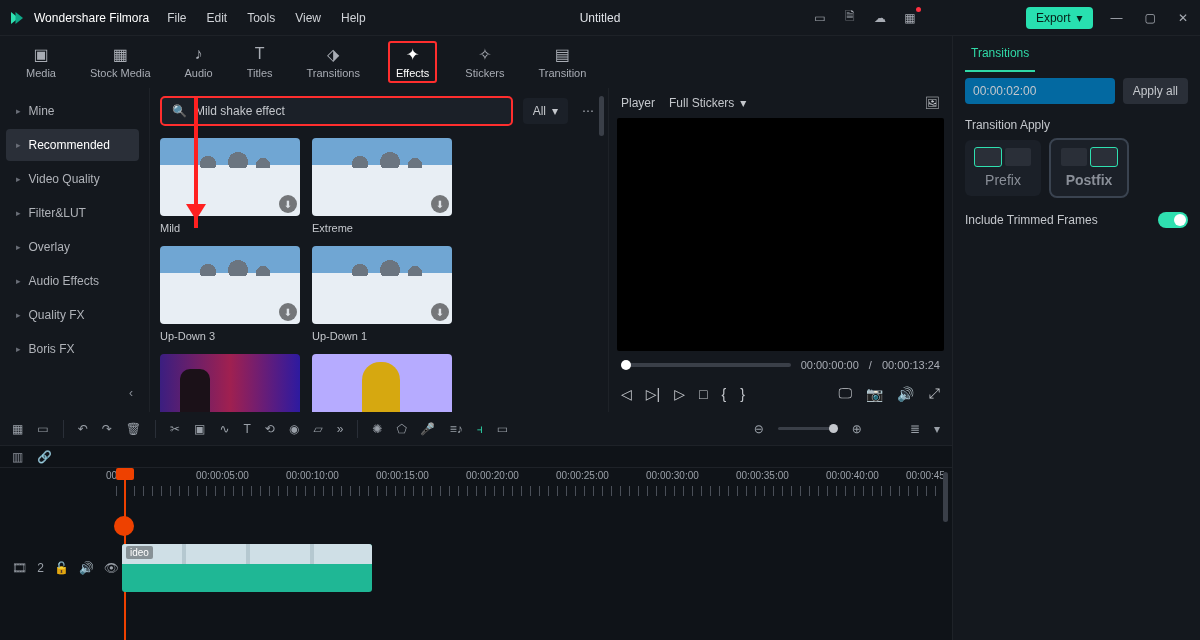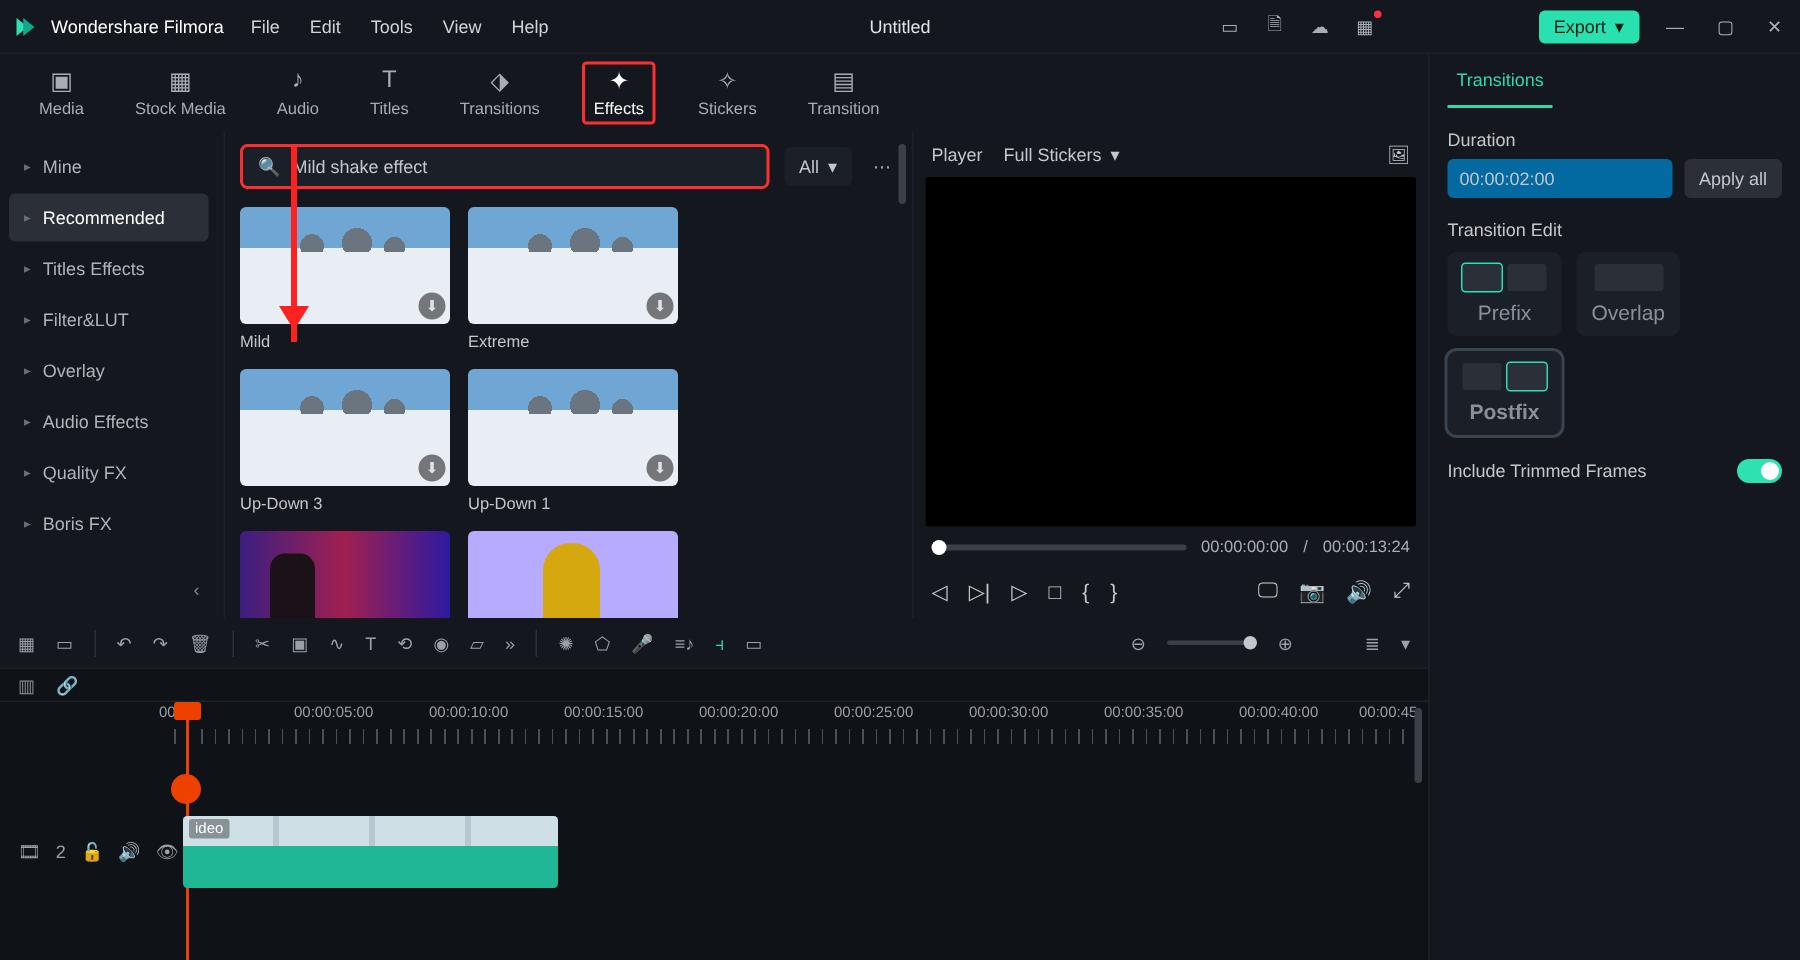--- a/index.html
+++ b/index.html
@@ -189,21 +189,21 @@
     <div class="side-item">
         <span class="side-caret">▸</span>
         <span>Mine</span>
       </div>
     <div class="side-item active">
         <span class="side-caret">▸</span>
         <span>Recommended</span>
       </div>
     <div class="side-item">
         <span class="side-caret">▸</span>
-        <span>Titles Effects</span>
+        <span>Video Quality</span>
       </div>
     <div class="side-item">
         <span class="side-caret">▸</span>
         <span>Filter&amp;LUT</span>
       </div>
     <div class="side-item">
         <span class="side-caret">▸</span>
         <span>Overlay</span>
       </div>
     <div class="side-item">
@@ -305,40 +305,32 @@
       <span class="pc">🖵</span>
       <span class="pc">📷</span>
       <span class="pc">🔊</span>
       <span class="pc">⤢</span>
     </div>
   </div>
 </div>
 
 <div class="inspector">
   <span class="ins-tab">Transitions</span>
-  <div class="ins-section">Duration</div>
   <div class="dur-row">
     <div class="dur-input">00:00:02:00</div>
     <div class="apply-btn">Apply all</div>
   </div>
-  <div class="ins-section">Transition Edit</div>
+  <div class="ins-section">Transition Apply</div>
   <div class="mode-row">
     <div class="mode">
         <div class="mbox">
           <div class="mb acc"></div>
           <div class="mb"></div>
         </div>
         <span class="ml">Prefix</span>
-      </div>
-    <div class="mode">
-        <div class="mbox">
-          <div class="mb"></div>
-          <div class="mb" style="margin-left:-10px"></div>
-        </div>
-        <span class="ml">Overlap</span>
       </div>
     <div class="mode sel">
         <div class="mbox">
           <div class="mb"></div>
           <div class="mb acc"></div>
         </div>
         <span class="ml">Postfix</span>
       </div>
   </div>
   <div class="trim-row">

